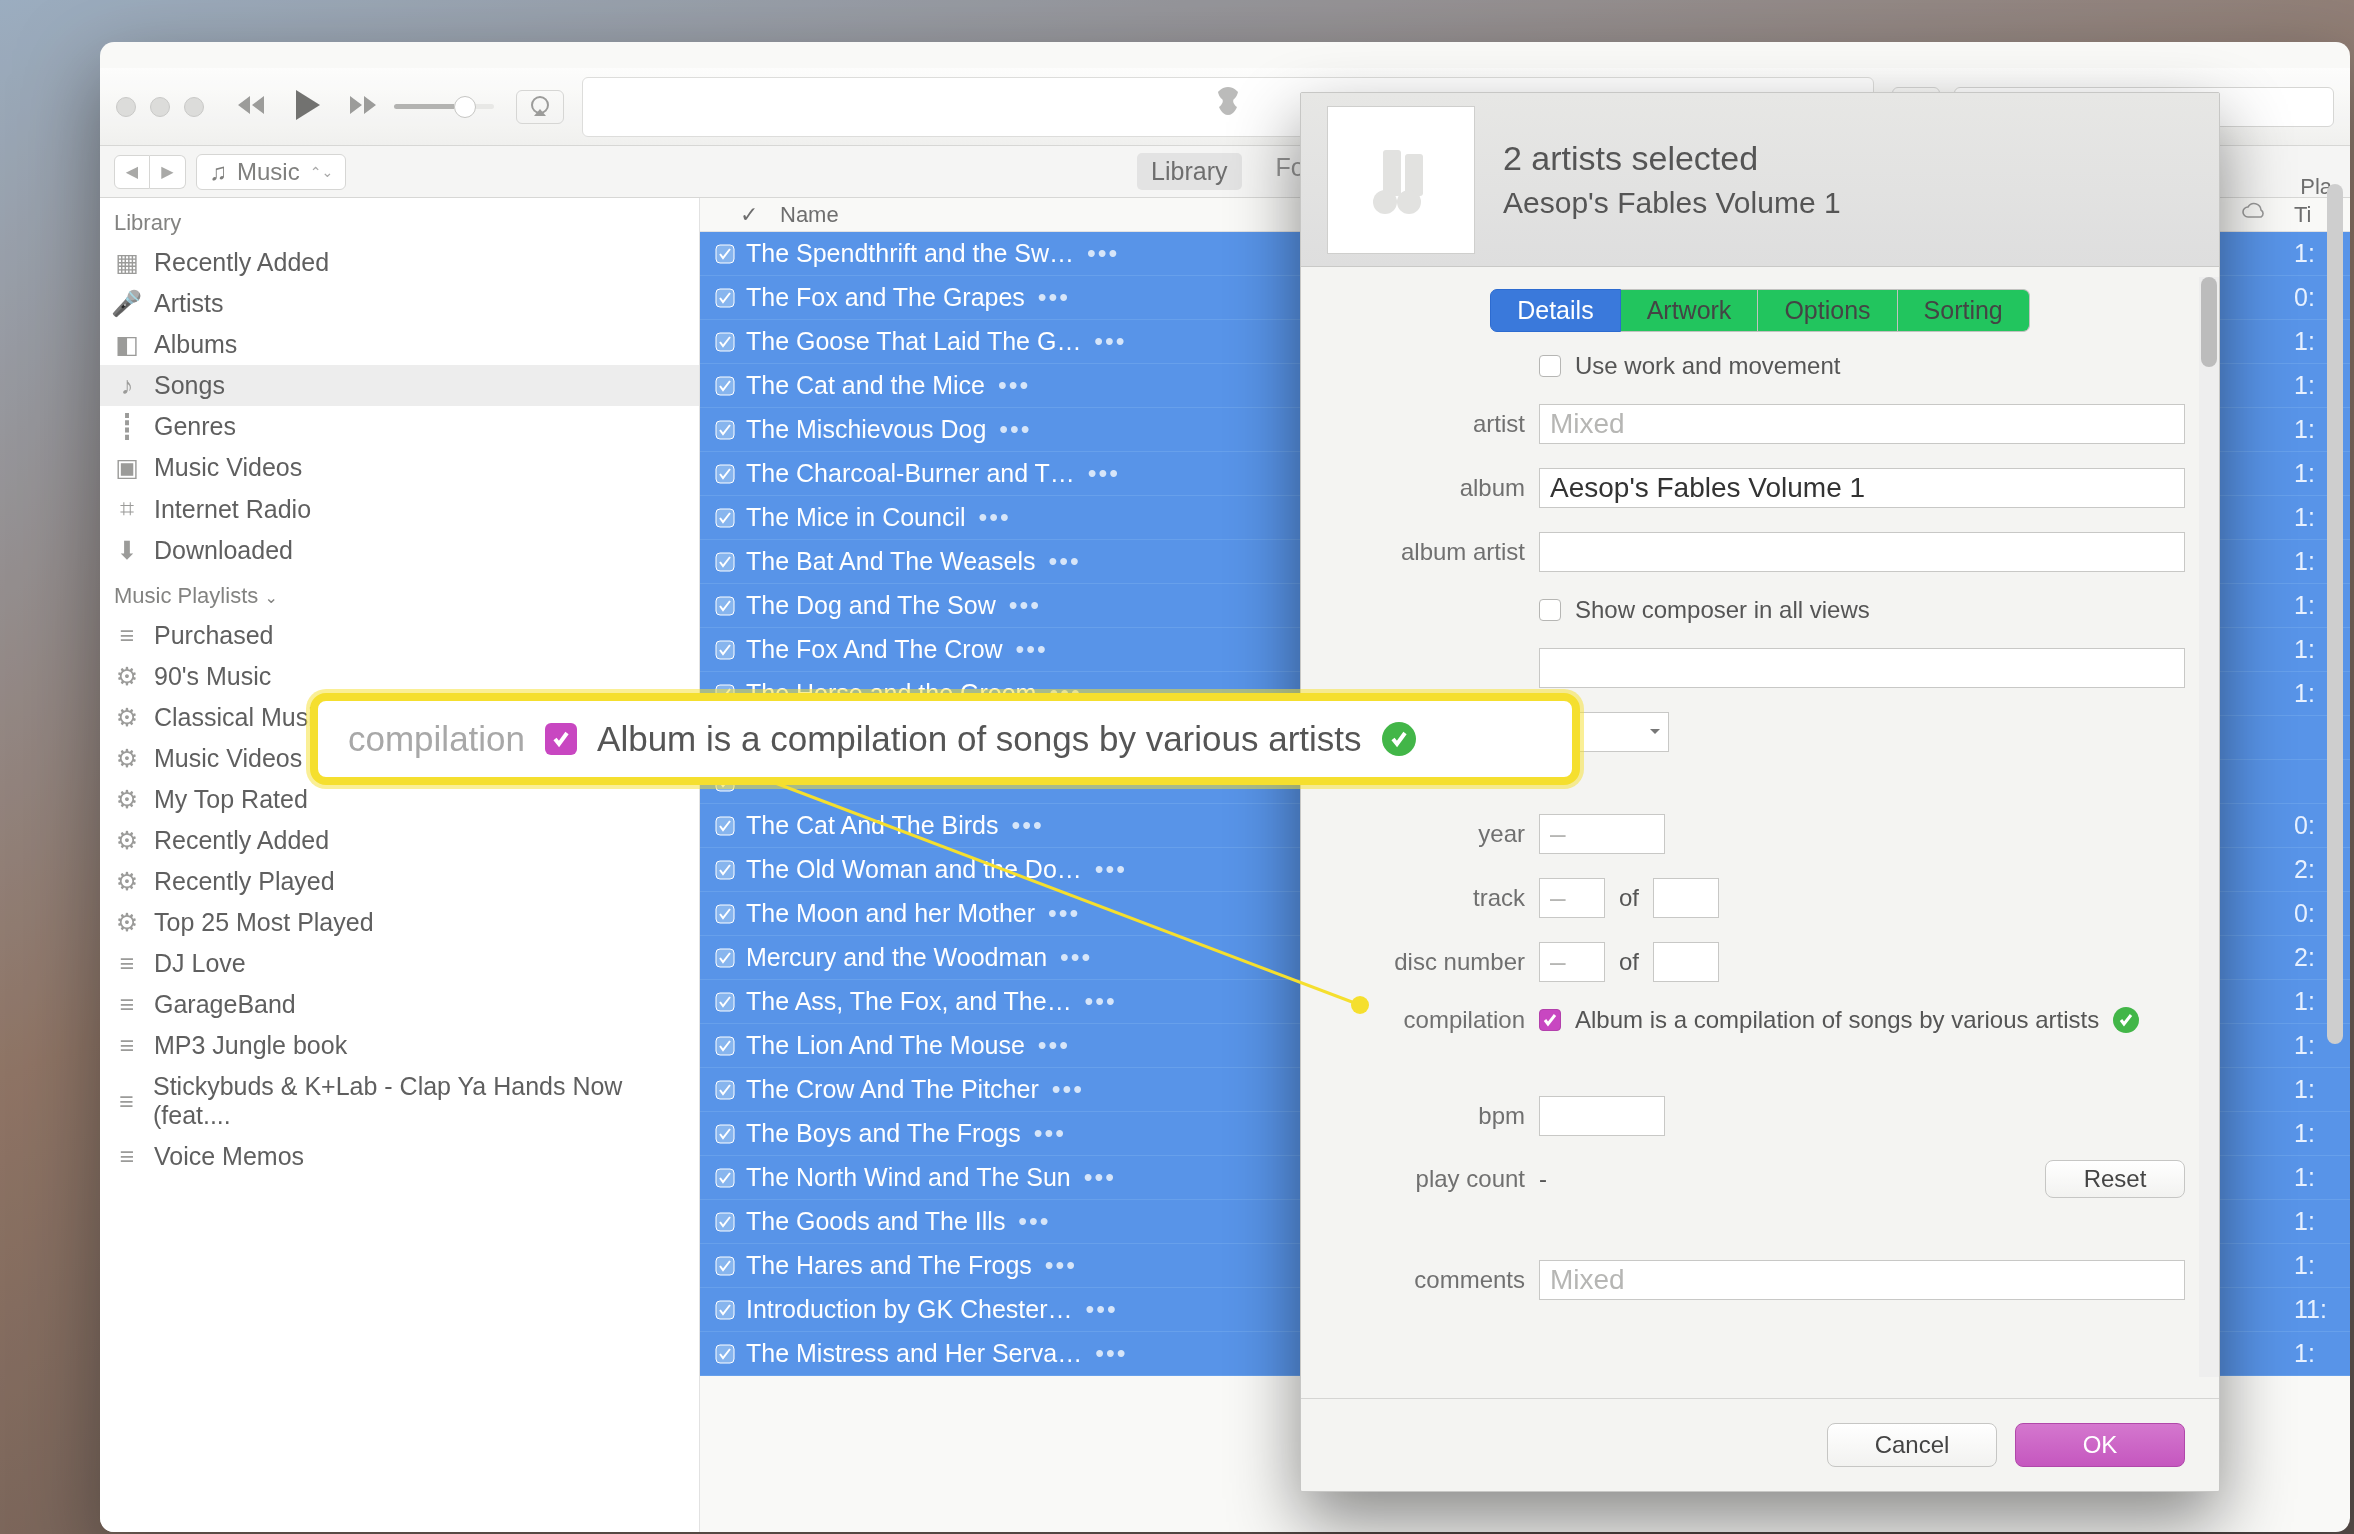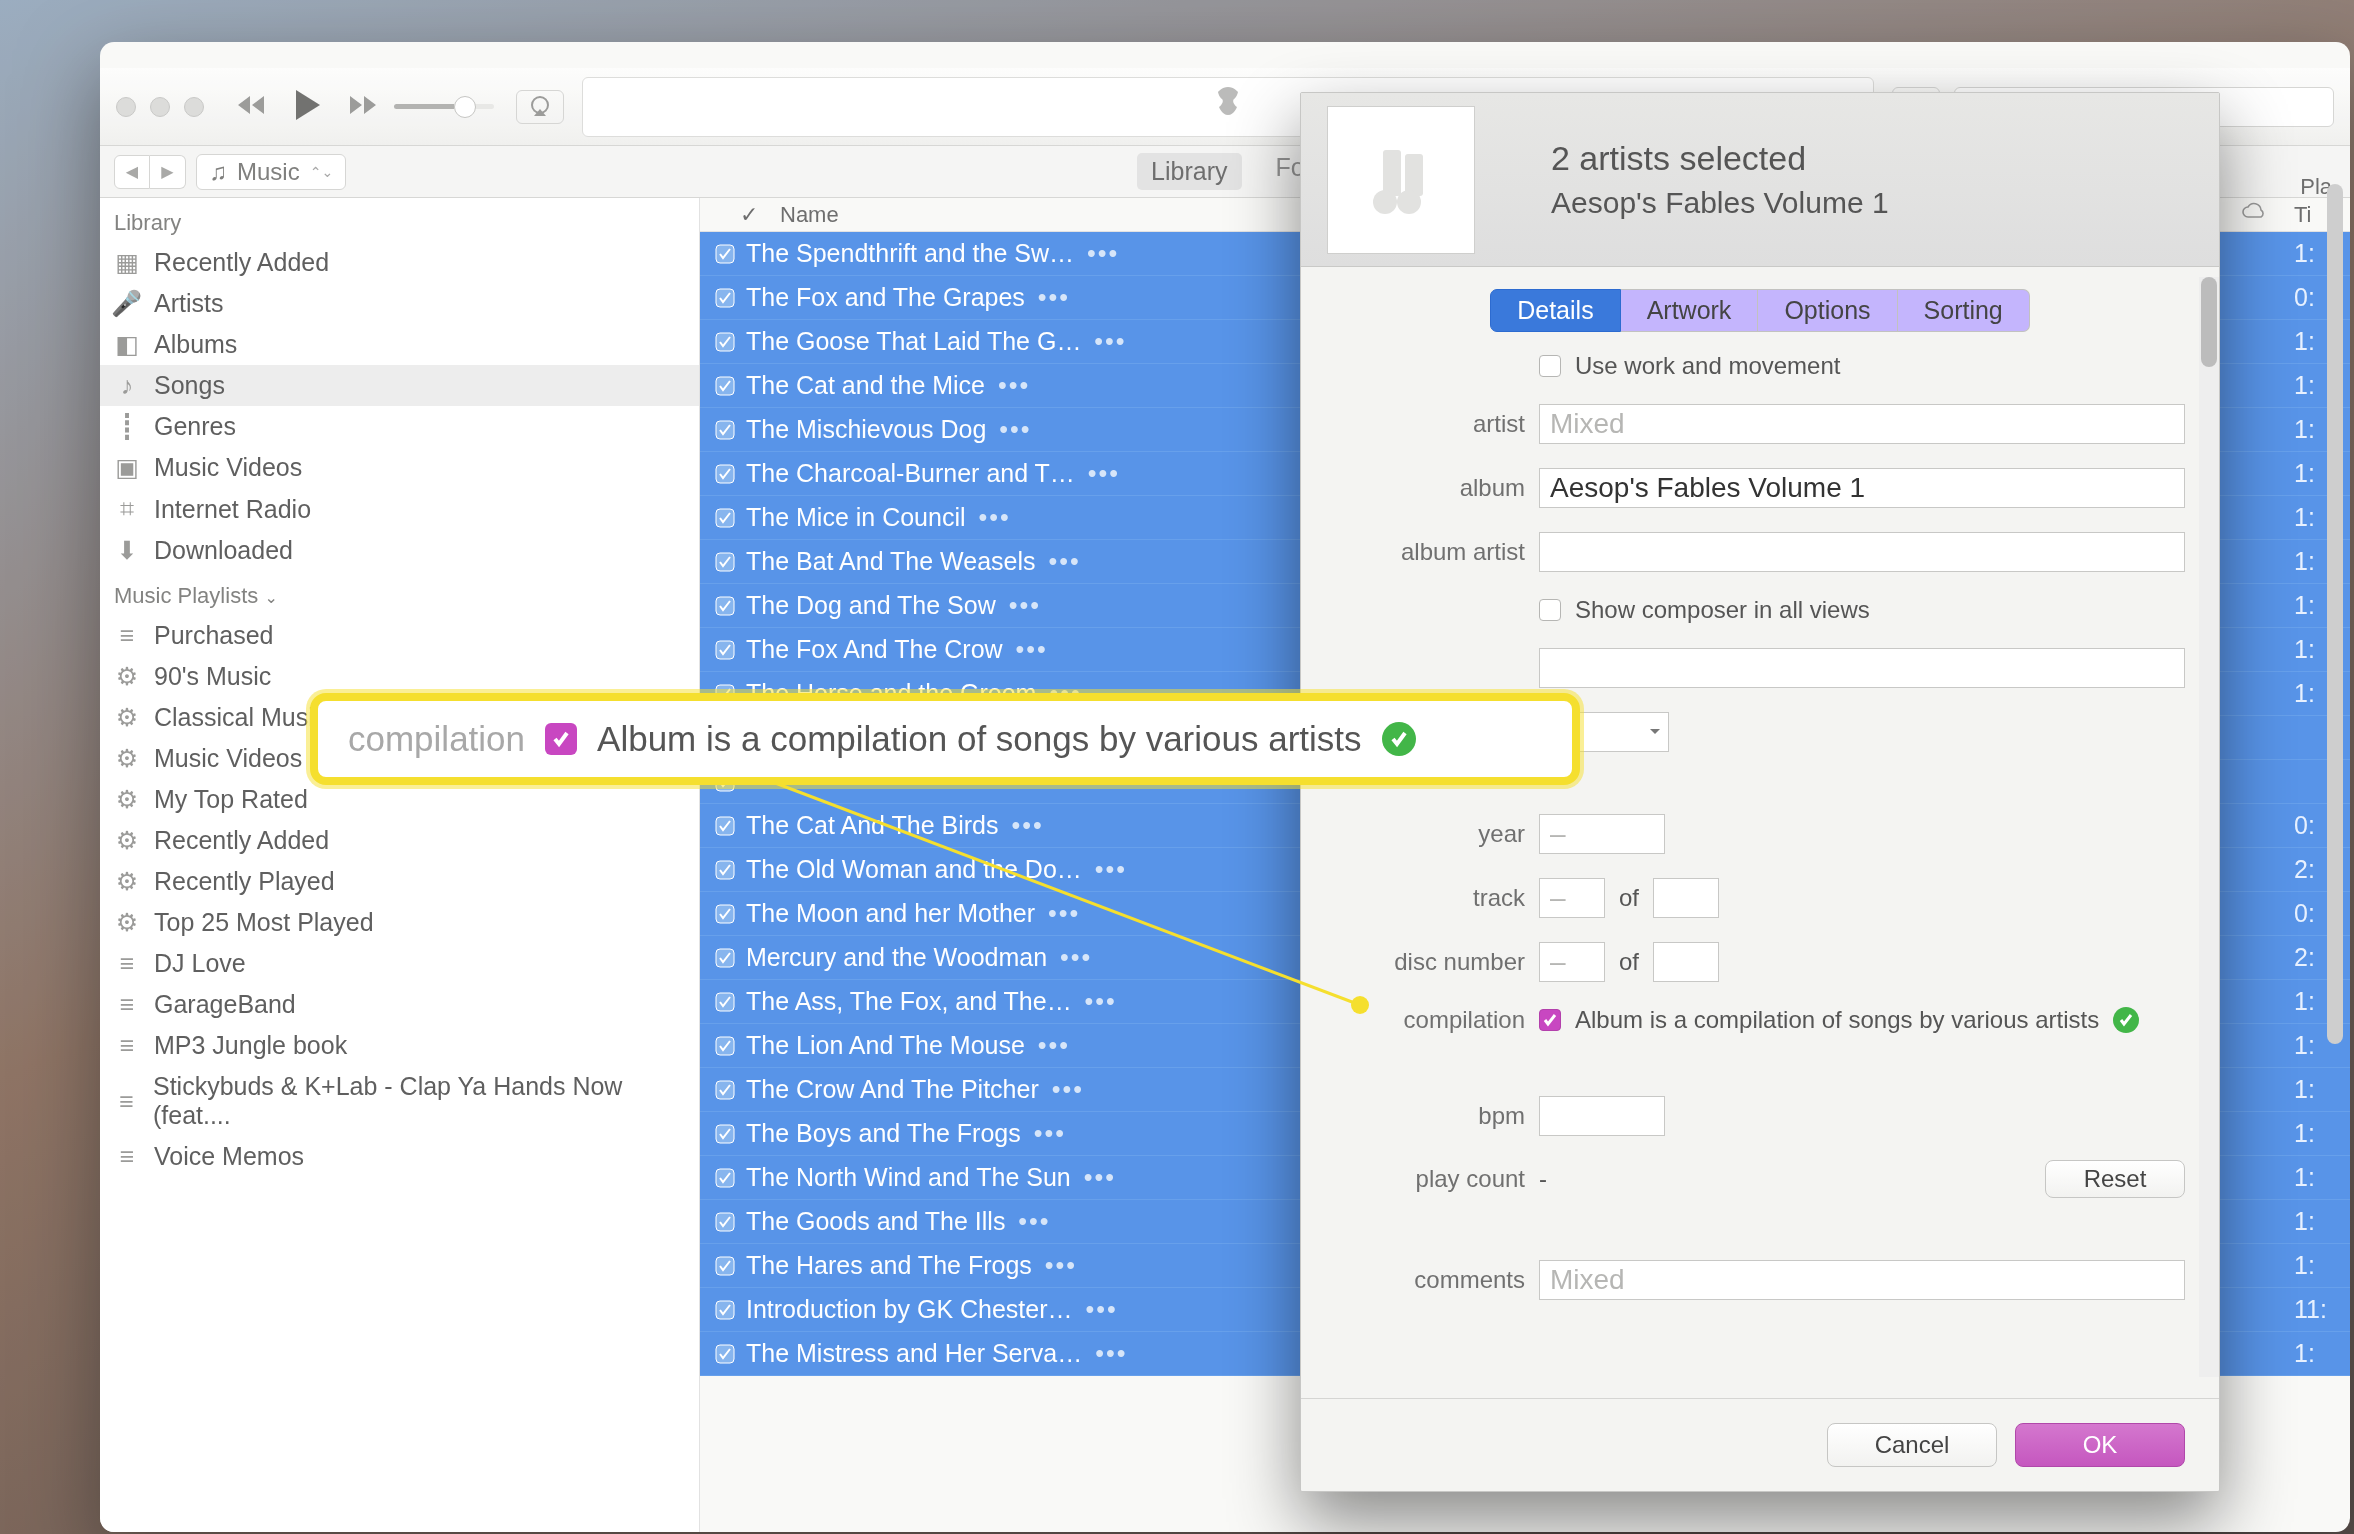--- a/index.html
+++ b/index.html
@@ -57,24 +57,24 @@
 .hscroll{height:24px;background:#e6e6e6;border-top:1px solid #ccc;position:relative;}
 .hscroll .thumb{position:absolute;left:0;top:3px;height:16px;width:92%;background:#bfbfbf;border-radius:9px;}
 
 
 .plh{position:absolute;right:18px;top:132px;font-size:22px;color:#555;}
 
 
 .dlg { position:absolute; left:1300px; top:92px; width:920px; height:1400px; background:#f4f4f2; border:1px solid #c7c7c5; border-radius:2px; box-shadow:0 30px 70px rgba(0,0,0,0.45); z-index:20; display:flex; flex-direction:column; overflow:hidden; }
 .dh { height:174px; background:linear-gradient(#e7e7e5,#dedede); border-bottom:1px solid #c9c9c7; display:flex; align-items:center; padding:0 26px; gap:28px;}
 .art { width:148px; height:148px; border:1px solid #cfcfcd; background:#fff; display:flex;align-items:center;justify-content:center; color:#d0d0ce;}
-.dht { font-size:30px; color:#555; line-height:1.4;margin-left:48px;}
+.dht { font-size:30px; color:#555; line-height:1.4;}
 .dht .t1{font-size:34px;}
 .seg { display:flex; justify-content:center; margin:22px 0 20px; }
-.seg span{ padding:6px 26px; border:1px solid #c2c2c0; font-size:25px; color:#444; background:#c4b5fd; }
+.seg span{ padding:6px 26px; border:1px solid #c2c2c0; font-size:25px; color:#444; background:#22c55e; }
 .seg span:first-child{border-radius:7px 0 0 7px;} .seg span:last-child{border-radius:0 7px 7px 0;} .seg span + span{border-left:none;}
 .seg .a{background:#3a79db;color:#fff;border-color:#2d6bd0;}
 .form { flex:1; padding:0 34px; font-size:24px; color:#555; display:flex; flex-direction:column; gap:24px;}
 .fr { display:flex; align-items:center; gap:14px; }
 .fr label{ width:190px; text-align:right; color:#707070;}
 .fr input[type=text]{ flex:1; height:40px; border:1px solid #c8c8c6; background:#fff; padding:0 10px; font-size:28px; color:#333;}
 .fr input.mix{color:#b6b6b4;}
 .fr input.sm{width:66px;flex:none;}
 .fr input.sm2{width:126px;flex:none;}
 .fr .sel{height:40px;border:1px solid #c8c8c6;background:#fff;padding:0 28px 0 10px;position:relative;}

